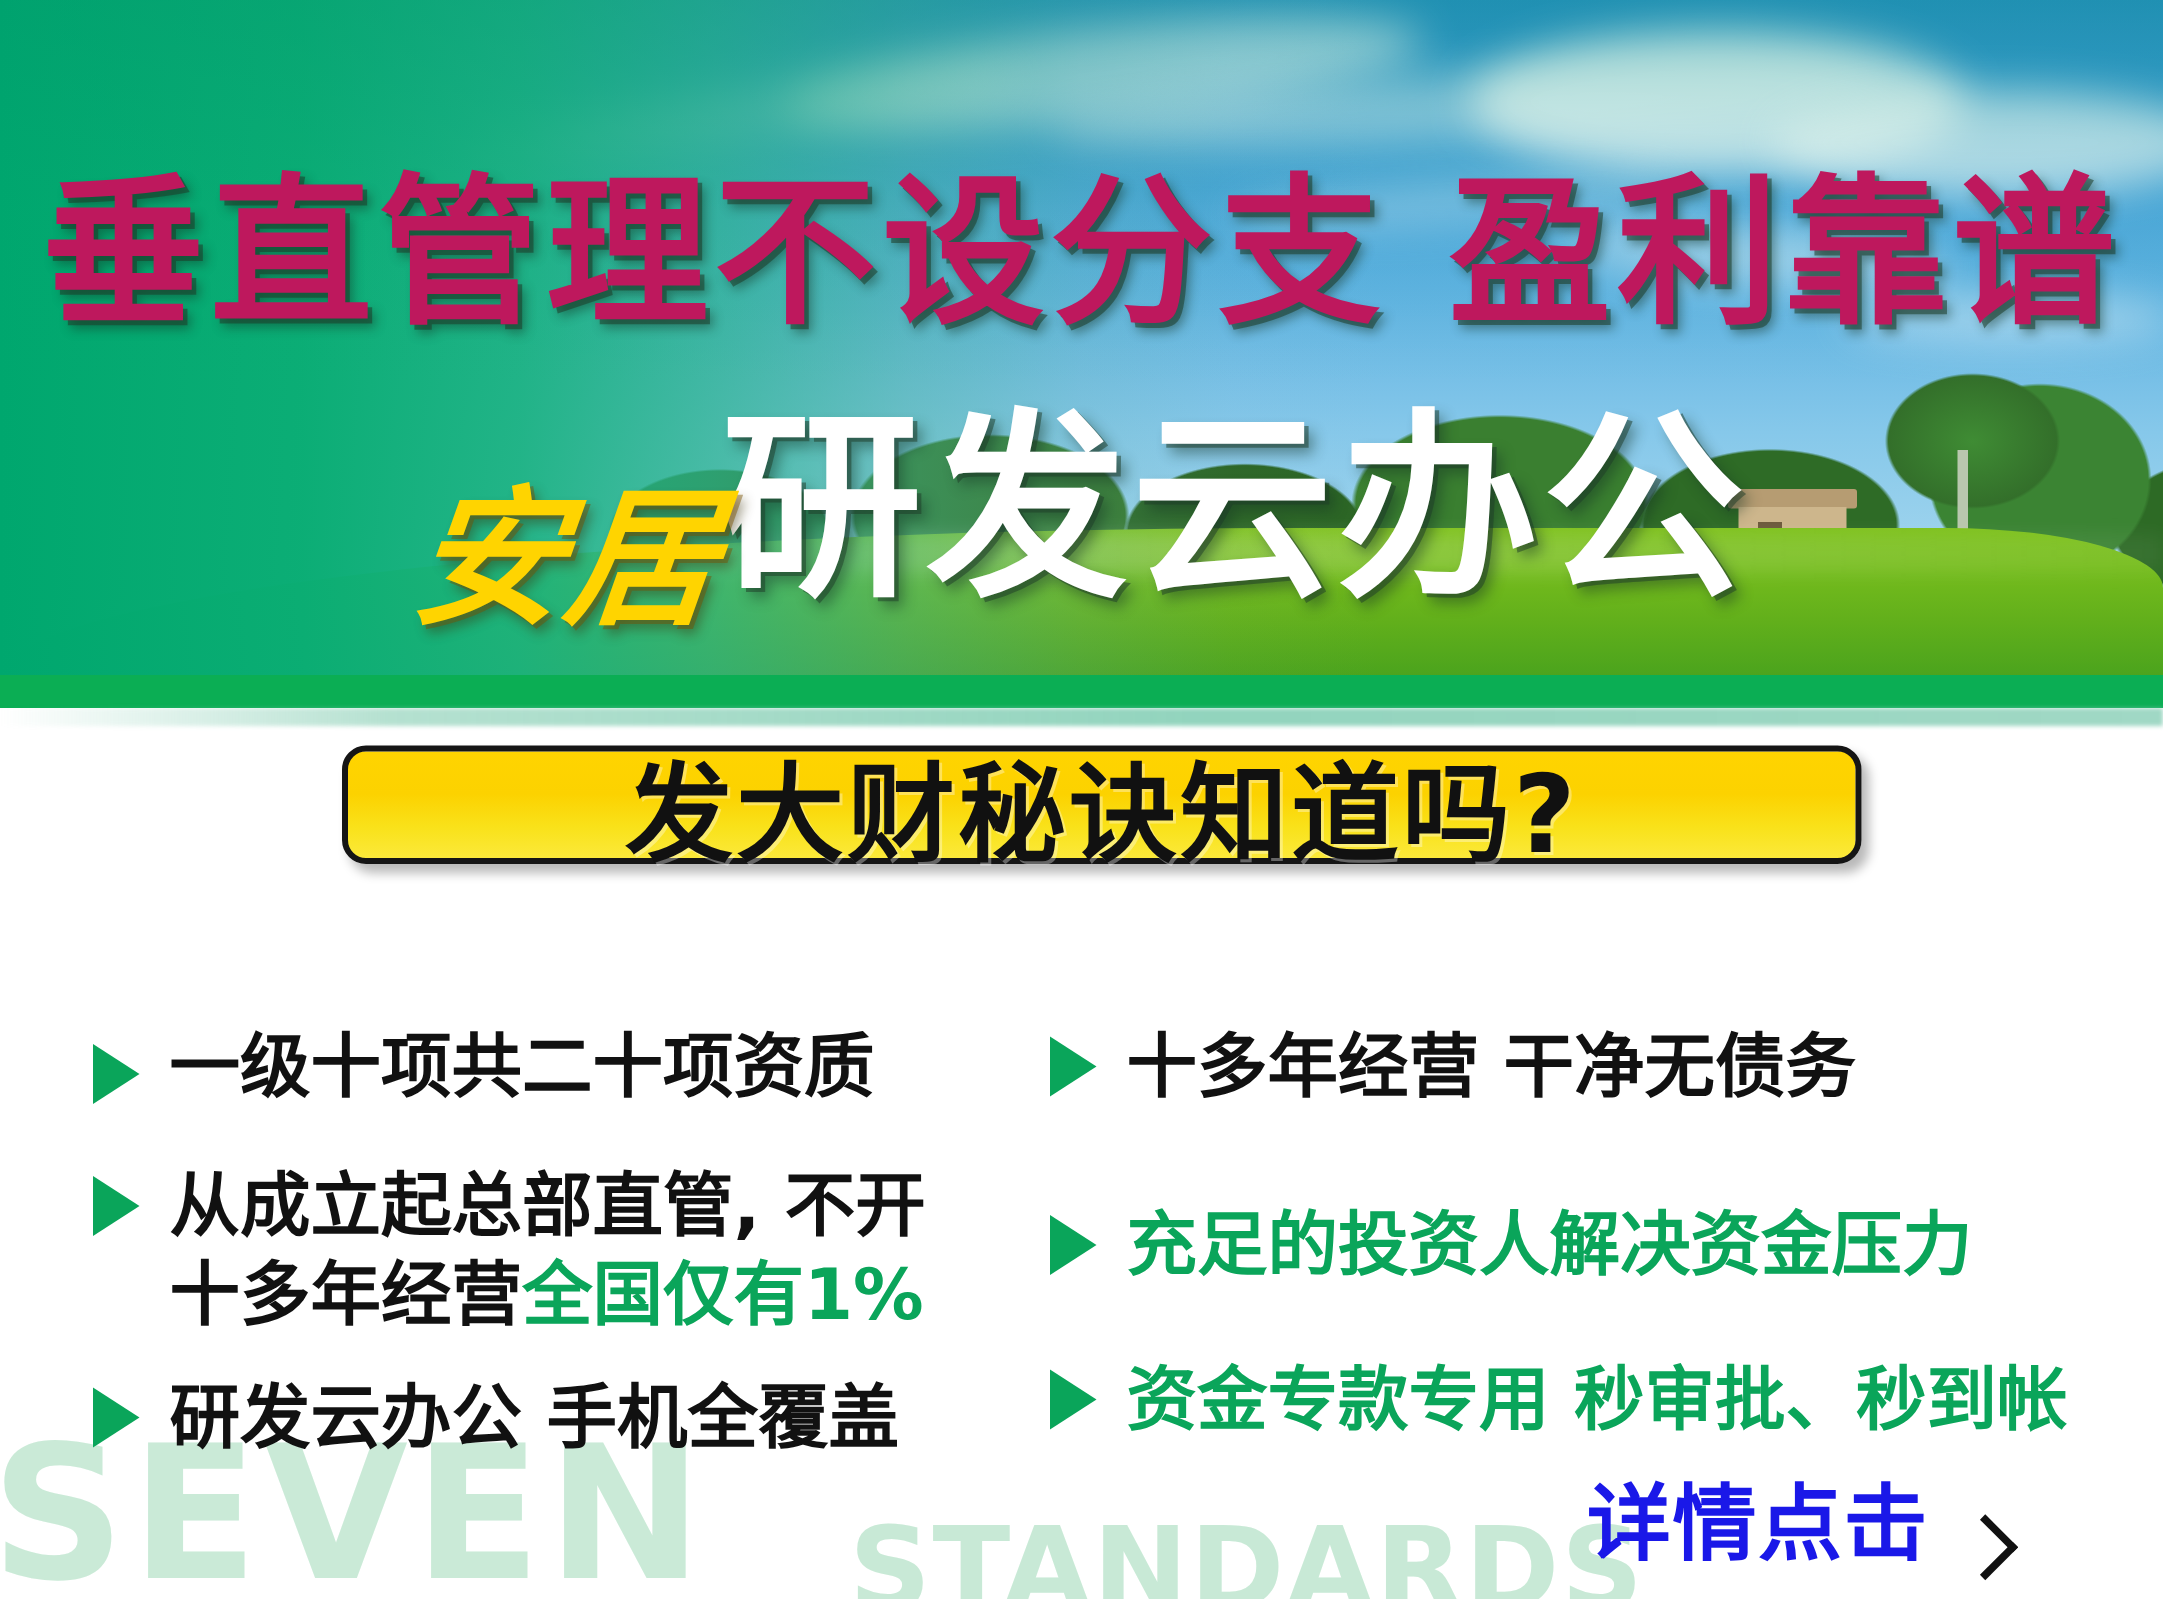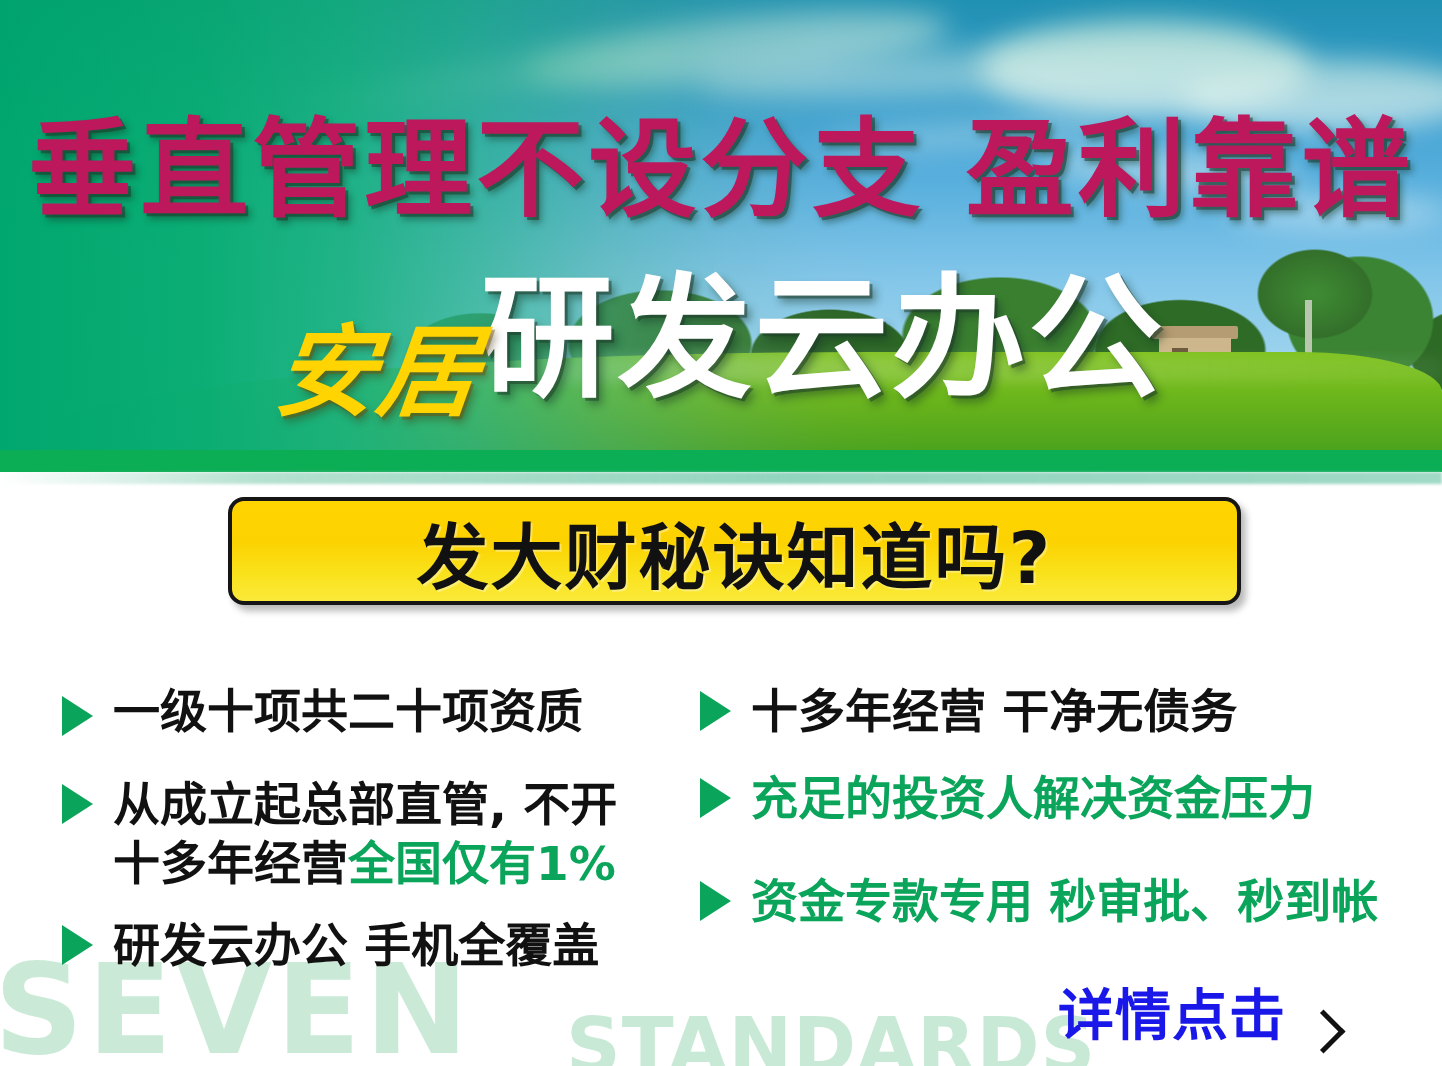--- a/index.html
+++ b/index.html
@@ -215,21 +215,21 @@
     text-shadow:
       3px 3px 0 rgba(30,60,40,.5),
       6px 7px 9px rgba(20,50,35,.45);
     font-family: "DejaVu Sans", "Liberation Sans", sans-serif;
   }
 
   
   .yellow-bar {
     position: absolute;
     left: 228px; top: 497px;
-    width: 1013px; height: 108px;
+    width: 1013px; height: 79px;
     box-sizing: border-box;
     border: 4px solid #151515;
     border-radius: 16px;
     background: linear-gradient(to bottom,
         #ffd400 0%,
         #fcd200 40%,
         #f9e21b 72%,
         #fbe93a 100%);
     box-shadow: 5px 6px 7px rgba(0,0,0,.28);
     display: flex;
@@ -319,21 +319,21 @@
     letter-spacing: 0px;
     font-family: "DejaVu Sans", "Liberation Sans", sans-serif;
   }
   .bullet-text.green { color: #0aa55a; }
   .bullet-text .hl { color: #0aa55a; }
 
   
   .row-l1 { margin-top: 22px;  margin-bottom: 34px; align-items: center; }
   .row-l2 { margin-bottom: 22px; }
   .row-l3 { margin-bottom: 0; text-align: right; }
-  .row-r1 { margin-top: 22px;  margin-bottom: 28px; }
+  .row-r1 { margin-top: 22px;  margin-bottom: 60px; }
   .row-r2 { margin-bottom: 44px; }
   .row-r3 { margin-bottom: 0; }
   .row-r2 .tri, .row-r3 .tri { border-left-color: #0aa55a; }
 
   
   .detail-link {
     position: absolute;
     left: 1058px; top: 970px;
     display: flex;
     align-items: flex-end;

